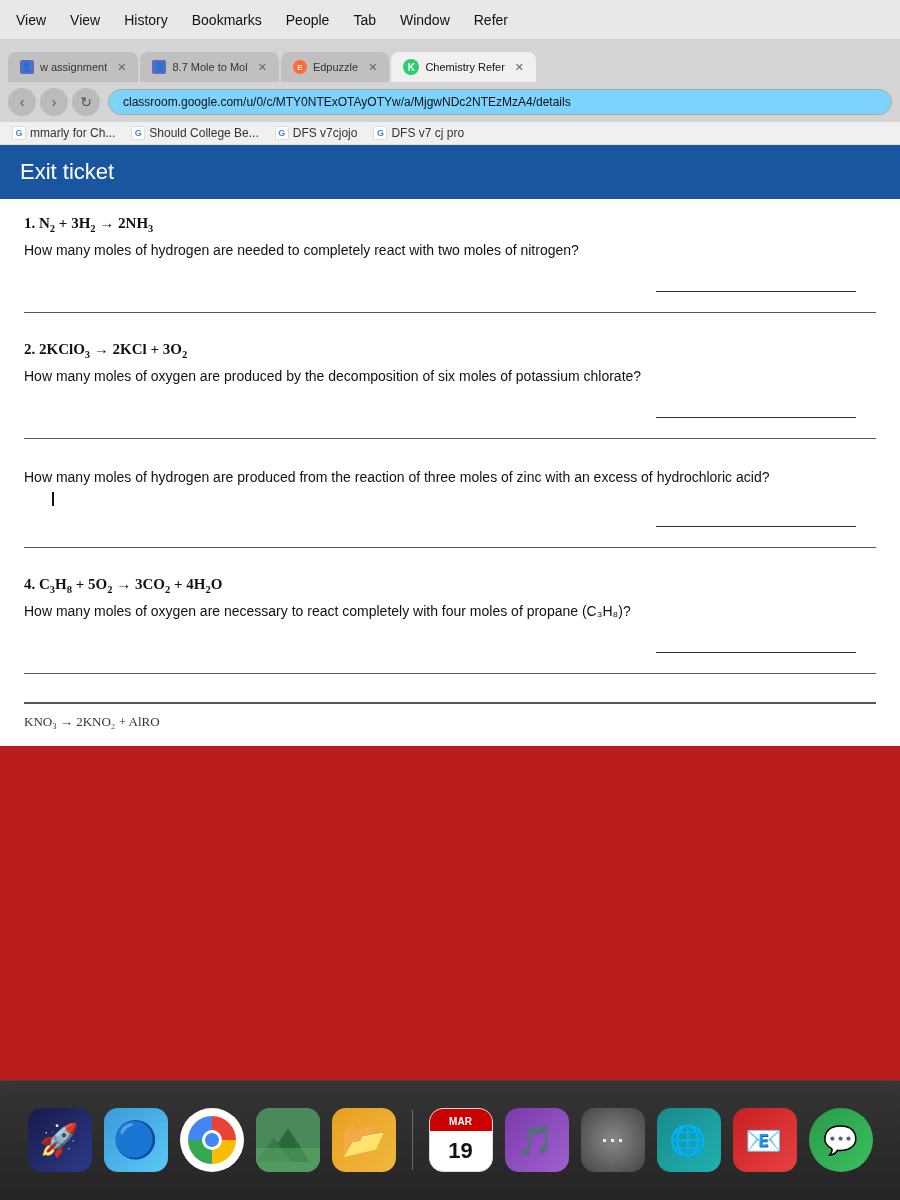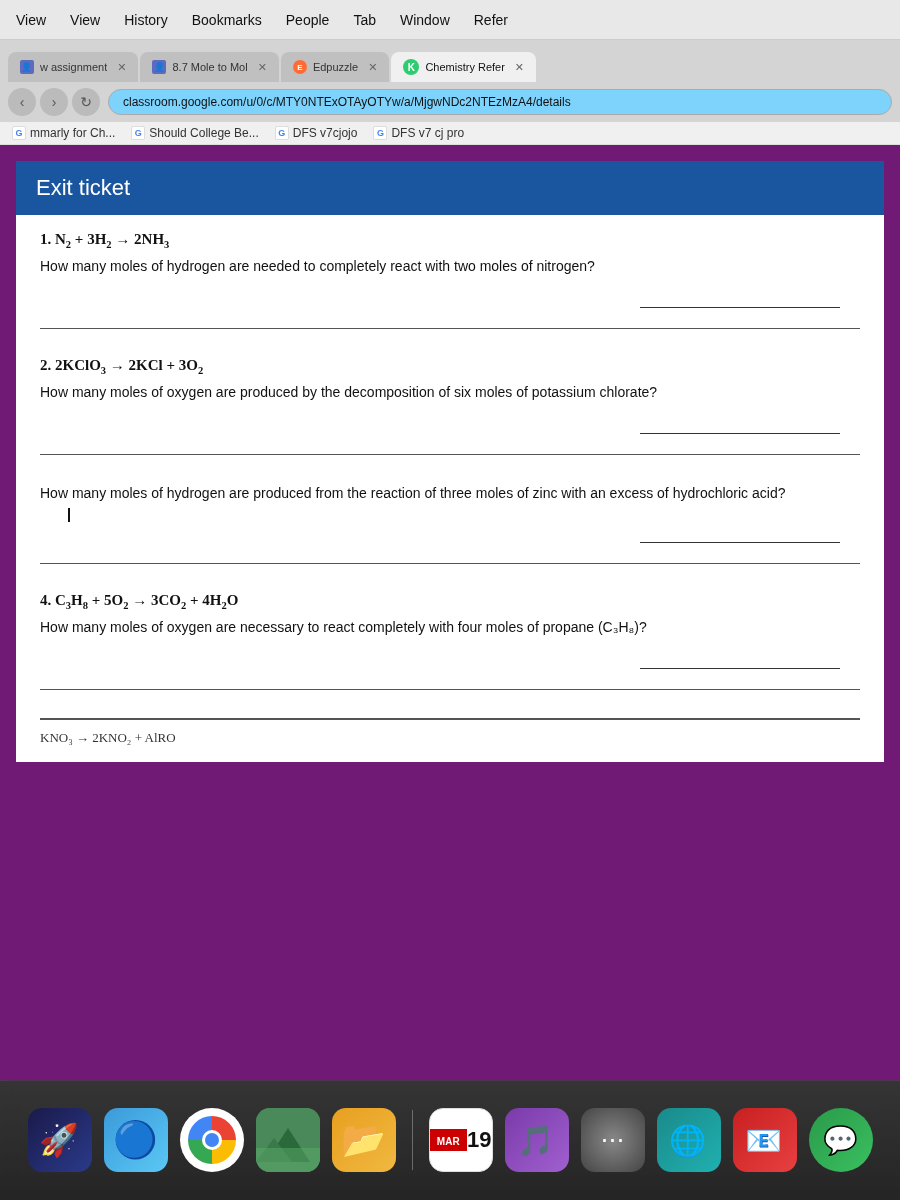--- a/index.html
+++ b/index.html
@@ -143,23 +143,23 @@
       background: #4285f4;
       display: flex;
       align-items: center;
       justify-content: center;
       font-size: 8px;
       color: white;
     }
 
     
     .page-content {
-      background: #701a75;
+      background: #b91c1c;
       margin: 0;
-      padding: 16px;
+      padding: 0;
       height: calc(1200px - 40px - 36px - 40px - 28px - 120px);
       overflow: hidden;
     }
 
     
     .exit-ticket-header {
       background: #1a56a0;
       padding: 14px 20px;
       color: white;
       font-size: 22px;
@@ -492,21 +492,21 @@
       <polygon points="0,54 18,30 36,54" fill="#3a7a4a"></polygon>
       <rect y="40" width="64" height="24" fill="#5aaa6a" opacity="0.5"></rect>
     </svg>
   </div>
 
   <div class="dock-item orange-folder">
     <span style="font-size:36px;">📂</span>
   </div>
   <div class="dock-separator"></div>
 
-  <div class="dock-item calendar" style="display:flex; align-items:center; justify-content:center; border-radius:14px; overflow:hidden; border: 1px solid #ddd;">
+  <div class="dock-item calendar" style="display:flex; flex-direction:column; align-items:center; justify-content:center; border-radius:14px; overflow:hidden; border: 1px solid #ddd;">
     <div style="background:#c00; width:100%; text-align:center; padding:2px 0;">
       <span style="color:white; font-size:10px; font-weight:bold;">MAR</span>
     </div>
     <div style="flex:1; display:flex; align-items:center; justify-content:flex-start;">
       <span style="font-size:22px; font-weight:bold; color:#111;">19</span>
     </div>
   </div>
 
   <div class="dock-item purple-app">
     <span style="font-size:30px;">🎵</span>

